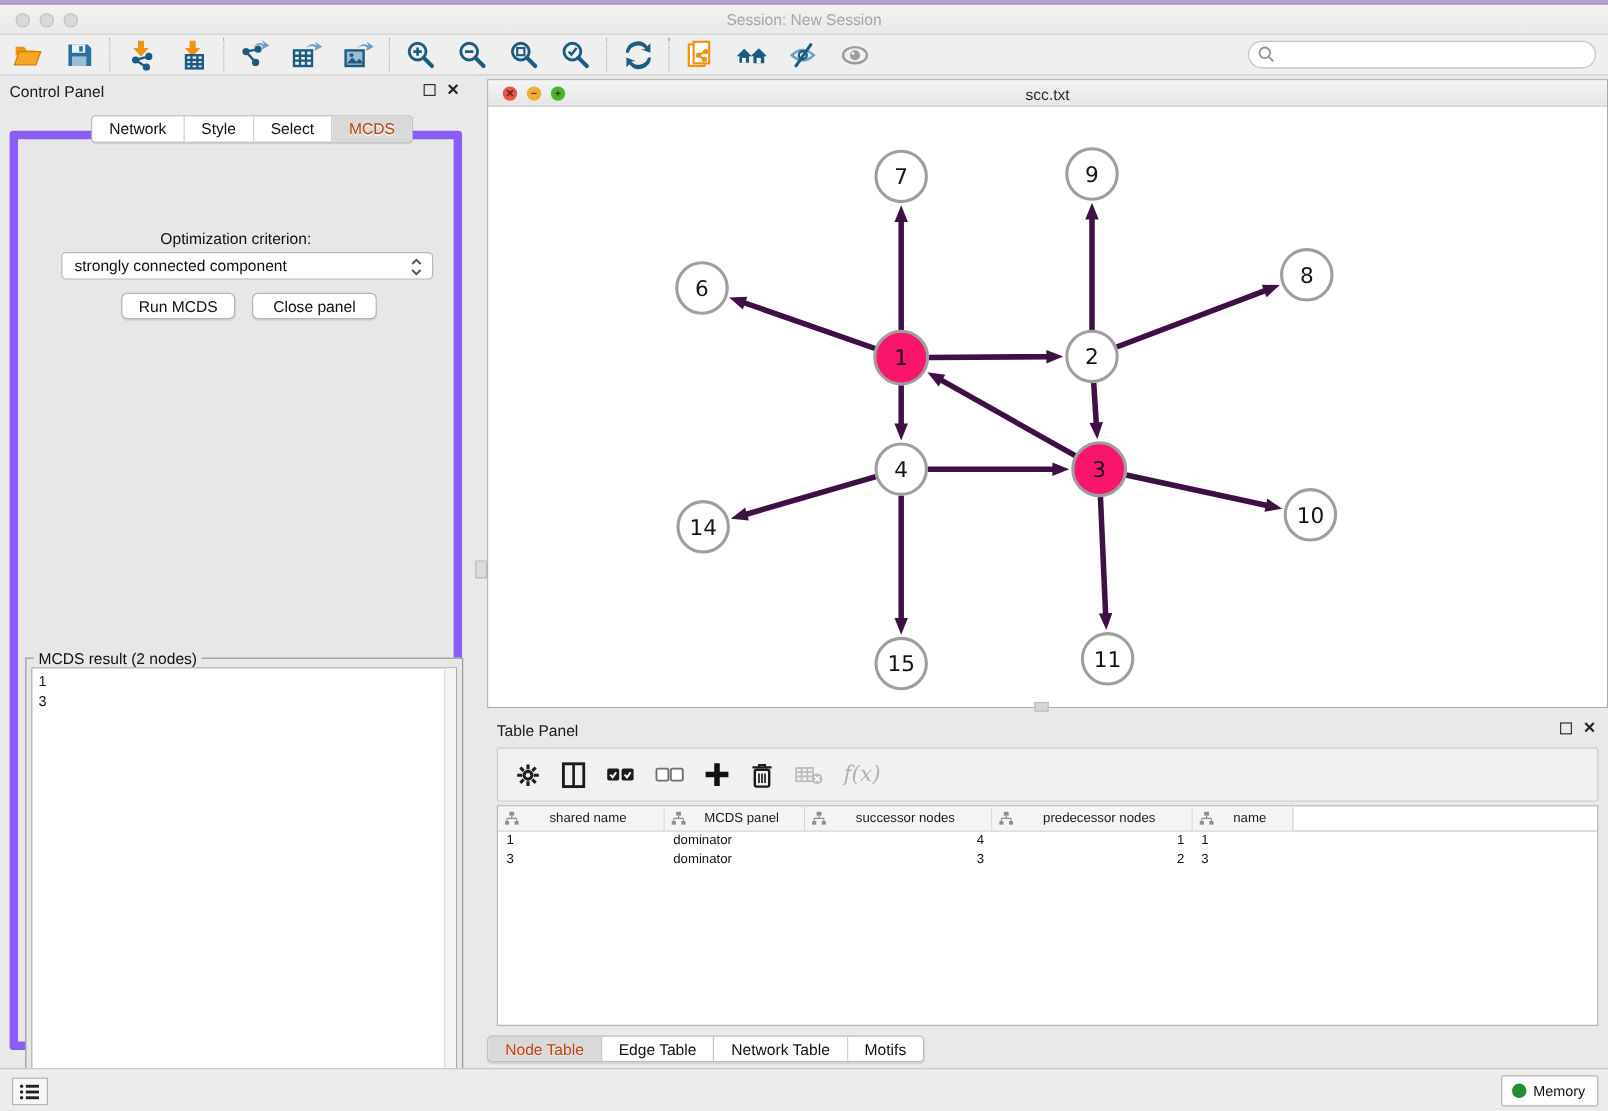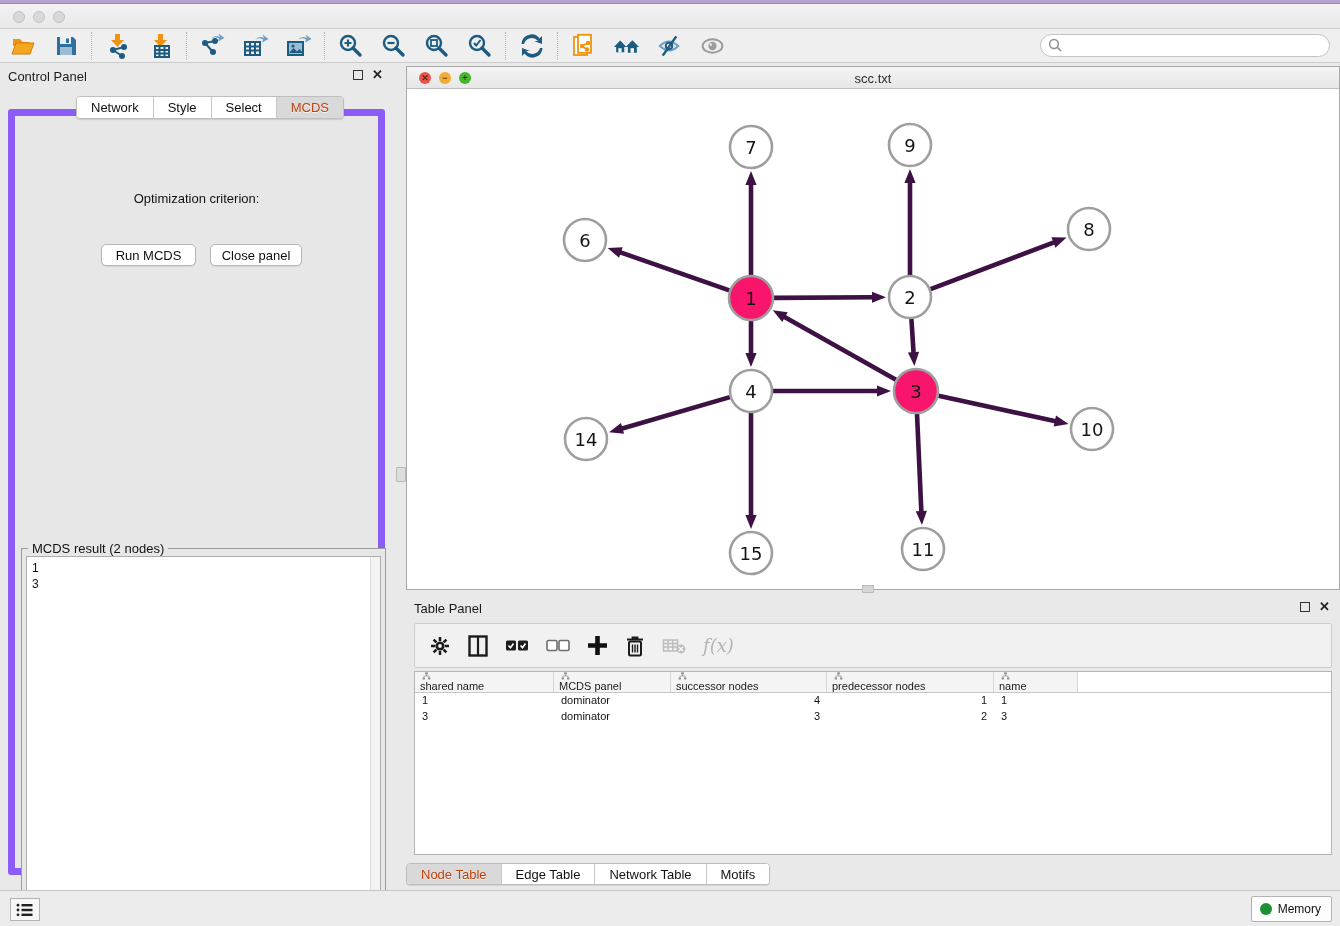--- a/index.html
+++ b/index.html
@@ -29,21 +29,21 @@
   #cp-body { position:absolute; left:8px; top:46px; width:377px; height:766px; background:#e7e7e7; border:7px solid #8b5cf6; border-radius:3px; }
   #cp-tabs { position:absolute; left:76px; top:33px; height:23px; display:flex; border:1px solid #bdbdbd; border-radius:4px; overflow:hidden; background:#fff; z-index:5; box-shadow:0 1px 1px rgba(0,0,0,.12); }
   .seg-tab { height:100%; display:flex; align-items:center; justify-content:center; font-size:13px; color:#111; background:#fff; border-right:1px solid #c6c6c6; padding:10px 14px; }
   .seg-tab:last-child { border-right:none; }
   .seg-tab.disabled-active { background:#d9d9d9; color:#c2410c; text-shadow:0 1px 0 #f2f2f2; }
   #opt-label { position:absolute; left:0; top:75px; width:100%; text-align:center; font-size:13px; color:#111; }
   #opt-select { position:absolute; left:36px; top:94px; width:310px; height:23px; background:#fff; border:1px solid #b7b7b7; border-radius:4px; font-size:13px; color:#111; display:flex; align-items:center; padding-left:10px; }
   #opt-stepper { position:absolute; right:8px; top:3px; }
   .cp-btn { position:absolute; top:128px; height:22px; background:#fff; border:1px solid #b5b5b5; border-radius:5px; font-size:13px; color:#111; display:flex; align-items:center; justify-content:center; box-shadow:0 1px 1px rgba(0,0,0,.08); }
   #run-btn { left:86px; width:95px; }
-  #close-btn { left:195px; width:92px; }
+  #close-btn { left:195px; width:104px; }
   #result-box { position:absolute; left:6px; top:432px; width:365px; height:377px; border:1px solid #9a9a9a; background:#e7e7e7; }
   #result-legend { position:absolute; left:6px; top:-8px; background:#e7e7e7; padding:0 4px; font-size:13px; color:#111; }
   #result-area { position:absolute; left:4px; top:7px; right:4px; bottom:4px; background:#fff; border:1px solid #adadad; font-size:12px; color:#111; padding:3px 0 0 5px; line-height:16px; }
   #result-scroll { position:absolute; right:0; top:0; bottom:0; width:10px; background:#f4f4f4; border-left:1px solid #dddddd; }
 
   
   #v-splitter { left:396px; top:467px; width:10px; height:15px; background:#dcdcdc; border:1px solid #b9b9b9; border-radius:1px; }
 
   
   #net-window { left:406px; top:66px; width:934px; height:524px; background:#fff; border:1px solid #a9a9a9; }
@@ -53,41 +53,42 @@
   #net-canvas { position:absolute; left:0; top:22px; width:932px; height:500px; background:#fff; }
   #h-splitter-handle { left:862px; top:585px; width:12px; height:8px; background:#d6d6d6; border:1px solid #bbbbbb; }
 
   
   #table-panel { left:406px; top:595px; width:934px; height:293px; background:#e9e9e9; }
   #tp-toolbar { position:absolute; left:8px; top:28px; width:918px; height:45px; background:#f1f1f1; border:1px solid #cdcdcd; border-radius:2px; display:flex; align-items:center; padding-left:14px; }
   .tp-icon { margin-right:17px; display:flex; align-items:center; justify-content:center; flex:0 0 auto; }
   #fx-label { font-family:"DejaVu Serif", serif; font-style:italic; font-size:18px; color:#b3b3b3; }
   #tp-table { position:absolute; left:8px; top:76px; width:918px; height:184px; background:#fff; border:1px solid #b5b5b5; overflow:hidden; }
   #tp-header { display:flex; height:21px; border-bottom:1px solid #c9c9c9; }
-  .th { background:#f4f4f4; border-right:1px solid #d6d6d6; display:flex; align-items:flex-start; padding-left:5px;flex-direction:column; }
+  .th { background:#f4f4f4; border-right:1px solid #d6d6d6; display:flex; align-items:center; padding-left:5px; }
   .th .th-label { flex:1; text-align:center; font-size:11px; color:#1a1a1a; padding-right:6px; }
   .tr { display:flex; height:16px; }
   .td { font-size:11px; color:#111; padding:1px 7px 0 7px; white-space:nowrap; overflow:hidden; }
   #tp-tabs { position:absolute; left:0; right:0; top:268px; display:flex; }
   #tp-tabs-inner { display:flex; border:1px solid #bdbdbd; border-radius:4px; overflow:hidden; background:#fff; height:22px; box-shadow:0 1px 1px rgba(0,0,0,.1); }
 
   
   #status-bar { left:0; top:890px; width:1340px; height:36px; background:#ececec; border-top:1px solid #c6c6c6; }
   #list-btn { position:absolute; left:10px; top:7px; width:30px; height:23px; background:#f7f7f7; border:1px solid #b3b3b3; display:flex; align-items:center; justify-content:center; }
   #memory-btn { position:absolute; right:8px; top:5px; height:26px; background:#fdfdfd; border:1px solid #b3b3b3; border-radius:2px; display:flex; align-items:center; padding:0 10px 0 8px; font-size:12px; color:#111; }
   #memory-dot { width:12px; height:12px; border-radius:50%; margin-right:6px; }
 </style>
 </head>
 <body>
 
 <div class="abs" id="accent-strip"></div>
 <div class="abs" id="titlebar">
   <div class="tl-dot" style="left:13px;"></div>
   <div class="tl-dot" style="left:33px;"></div>
   <div class="tl-dot" style="left:53px;"></div>
+  <div class="title">Session: New Session</div>
 </div>
 
 <div class="abs" id="toolbar">
   <span class="tb-icon">
     <svg width="26" height="26" viewBox="0 0 26 26">
         <path d="M3 6 h7 l2.5 3 h7 v4 H3 z" fill="#ef9311"></path>
         <path d="M2 21 L6 10 H24 L20 21 Z" fill="#f5a623" stroke="#d07f06" stroke-width="1"></path>
       </svg>
   </span>
   <span class="tb-icon">
@@ -229,20 +230,29 @@
     <span class="close-icon" style="right:10px;">✕</span>
   </div>
   <div id="cp-tabs">
       <span class="seg-tab">Network</span>
       <span class="seg-tab">Style</span>
       <span class="seg-tab">Select</span>
       <span class="seg-tab disabled-active">MCDS</span>
     </div>
   <div id="cp-body">
     <div id="opt-label">Optimization criterion:</div>
+    <div id="opt-select">
+      <span>strongly connected component</span>
+      <span id="opt-stepper">
+        <svg width="10" height="17" viewBox="0 0 10 17">
+            <path d="M1.5 6 L5 2.5 L8.5 6" fill="none" stroke="#555" stroke-width="1.6"></path>
+            <path d="M1.5 11 L5 14.5 L8.5 11" fill="none" stroke="#555" stroke-width="1.6"></path>
+          </svg>
+      </span>
+    </div>
     <div class="cp-btn" id="run-btn">Run MCDS</div>
     <div class="cp-btn" id="close-btn">Close panel</div>
     <div id="result-box">
       <span id="result-legend">MCDS result (2 nodes)</span>
       <div id="result-area">
         <div id="result-lines">
             <div>1</div>
             <div>3</div>
           </div>
         <div id="result-scroll"></div>

